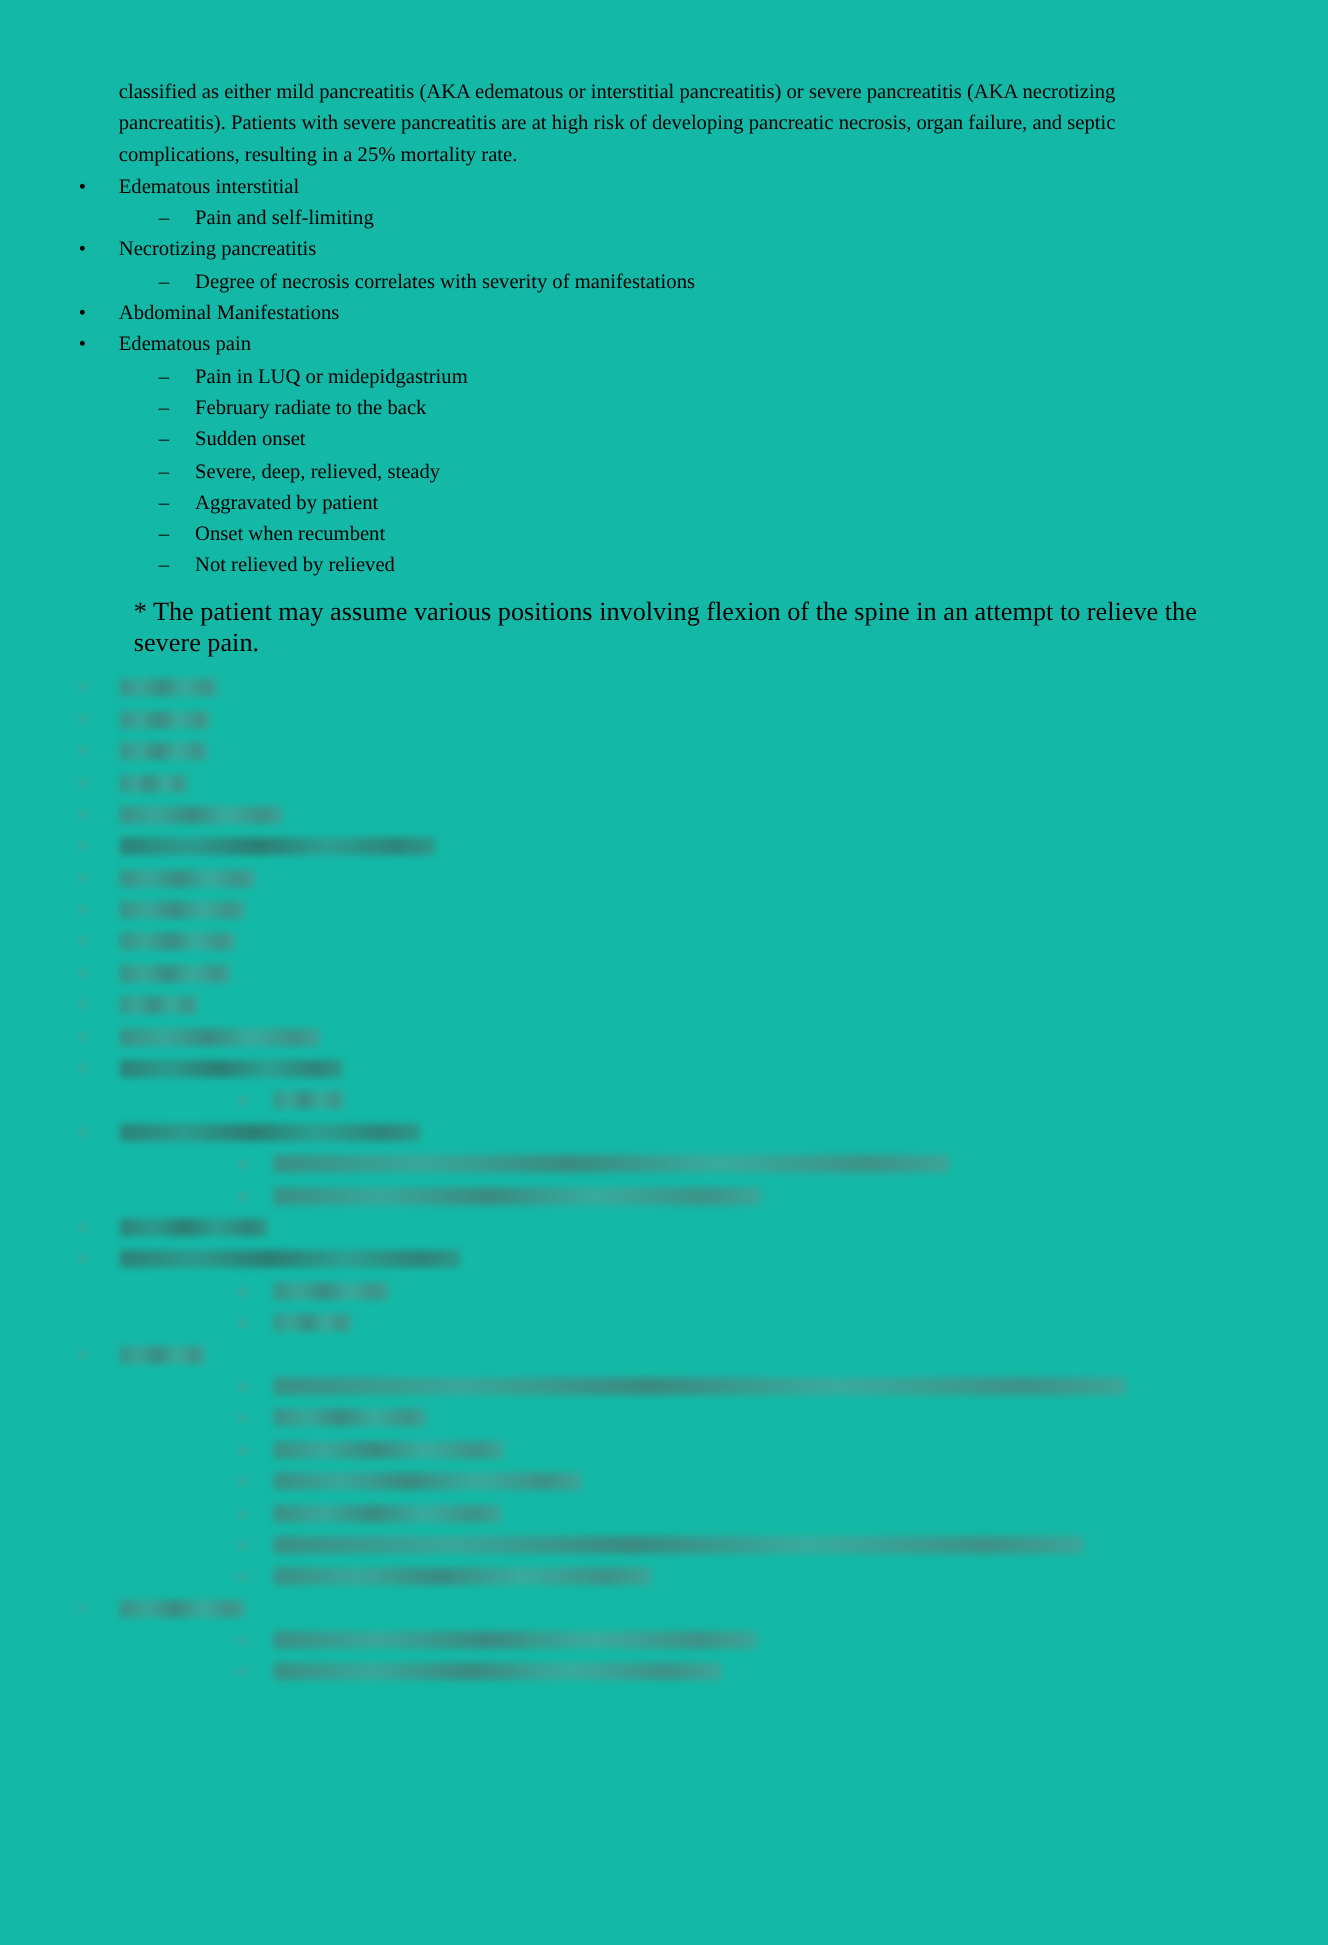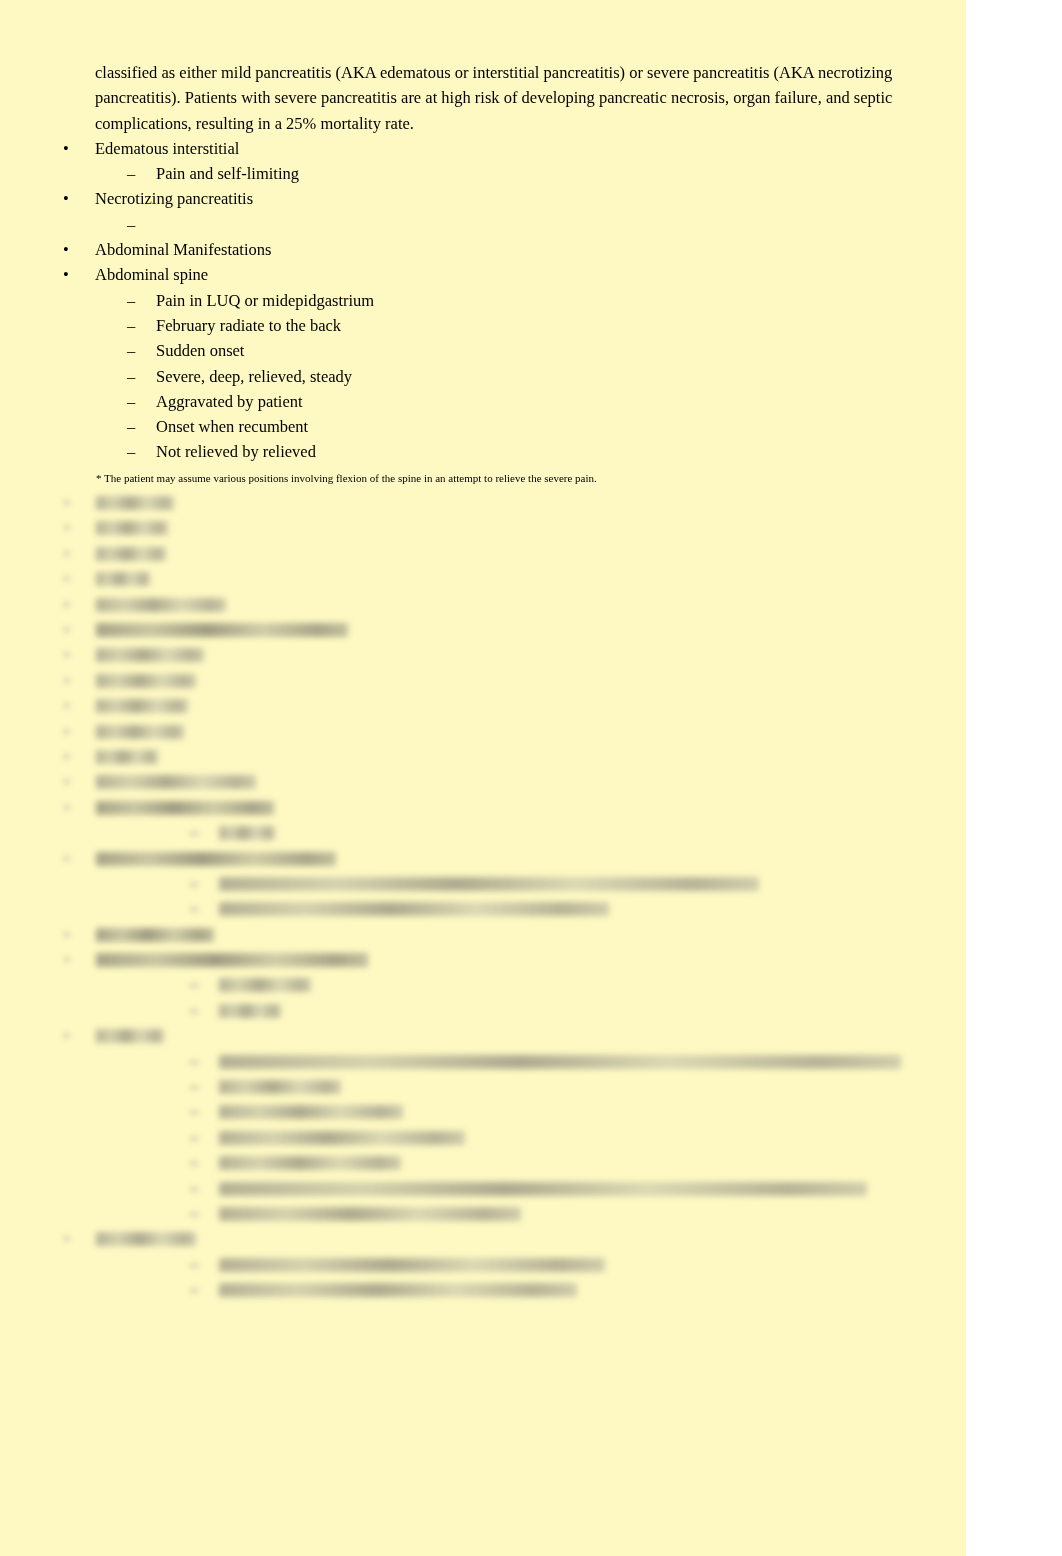--- a/index.html
+++ b/index.html
@@ -7,46 +7,46 @@
     margin: 0;
     padding: 0;
     background: #ffffff;
   }
   body {
     font-family: "Liberation Serif", "DejaVu Serif", serif;
     color: #000000;
   }
   #page {
     position: relative;
-    width: 966px;
+    width: 1062px;
     height: 1556px;
-    background: #fef9c3;
+    background: #14b8a6;
     overflow: hidden;
   }
   .doc {
     position: absolute;
     left: 0;
     top: 0;
     width: 1062px;
   }
 
   
   .para {
     position: relative;
     margin: 0;
     padding: 0 92px 0 95px;
     font-size: 16.5px;
     line-height: 25.3px;
     text-align: left;
   }
   .note {
     position: relative;
-    margin: 1px;
+    margin: 12px;
     padding: 0 40px 0 95px;
-    font-size: 11px;
+    font-size: 21px;
     line-height: 25.3px;
   }
   .li {
     position: relative;
     margin: 0;
     font-size: 16.5px;
     line-height: 25.3px;
     min-height: 25.3px;
   }
   .li.lvl1 { padding-left: 95px; }
@@ -108,23 +108,23 @@
   <div class="doc">
 
     <div style="height:60px"></div>
 
     <p class="para">classified as either mild pancreatitis  (AKA edematous or interstitial pancreatitis) or severe pancreatitis  (AKA necrotizing pancreatitis). Patients with severe pancreatitis are at high risk of developing pancreatic necrosis, organ failure, and septic complications, resulting in a 25% mortality rate.</p>
 
     <div id="bullet-list">
         <div class="li lvl1"><span class="mark">•</span><span>Edematous interstitial</span></div>
         <div class="li lvl2"><span class="mark">–</span><span>Pain and self-limiting</span></div>
         <div class="li lvl1"><span class="mark">•</span><span>Necrotizing pancreatitis</span></div>
-        <div class="li lvl2"><span class="mark">–</span></div>
+        <div class="li lvl2"><span class="mark">–</span><span>Degree of necrosis correlates with severity of manifestations</span></div>
         <div class="li lvl1"><span class="mark">•</span><span>Abdominal Manifestations</span></div>
-        <div class="li lvl1"><span class="mark">•</span><span>Abdominal spine</span></div>
+        <div class="li lvl1"><span class="mark">•</span><span>Edematous pain</span></div>
         <div class="li lvl2"><span class="mark">–</span><span>Pain in LUQ or midepidgastrium</span></div>
         <div class="li lvl2"><span class="mark">–</span><span>February radiate to the back</span></div>
         <div class="li lvl2"><span class="mark">–</span><span>Sudden onset</span></div>
         <div class="li lvl2"><span class="mark">–</span><span>Severe, deep, relieved, steady</span></div>
         <div class="li lvl2"><span class="mark">–</span><span>Aggravated by  patient</span></div>
         <div class="li lvl2"><span class="mark">–</span><span>Onset when recumbent</span></div>
         <div class="li lvl2"><span class="mark">–</span><span>Not relieved by relieved</span></div>
       </div>
 
     <p class="note">* The patient may assume various positions involving flexion of the spine in an attempt to relieve the severe pain.</p>

